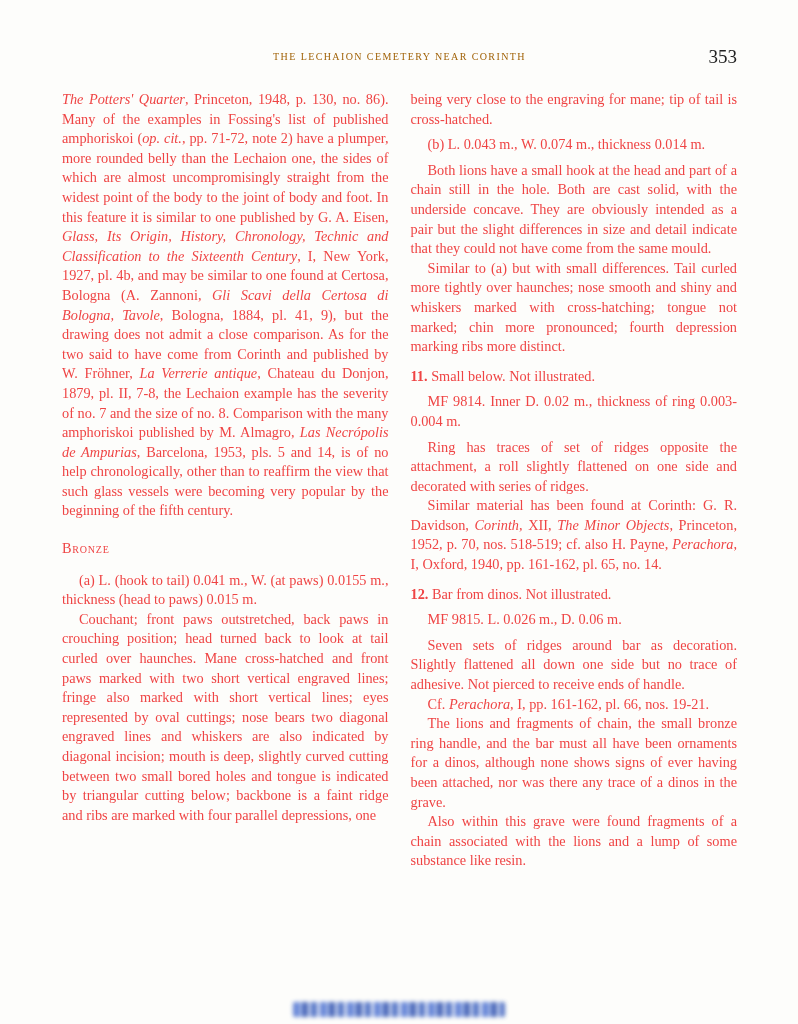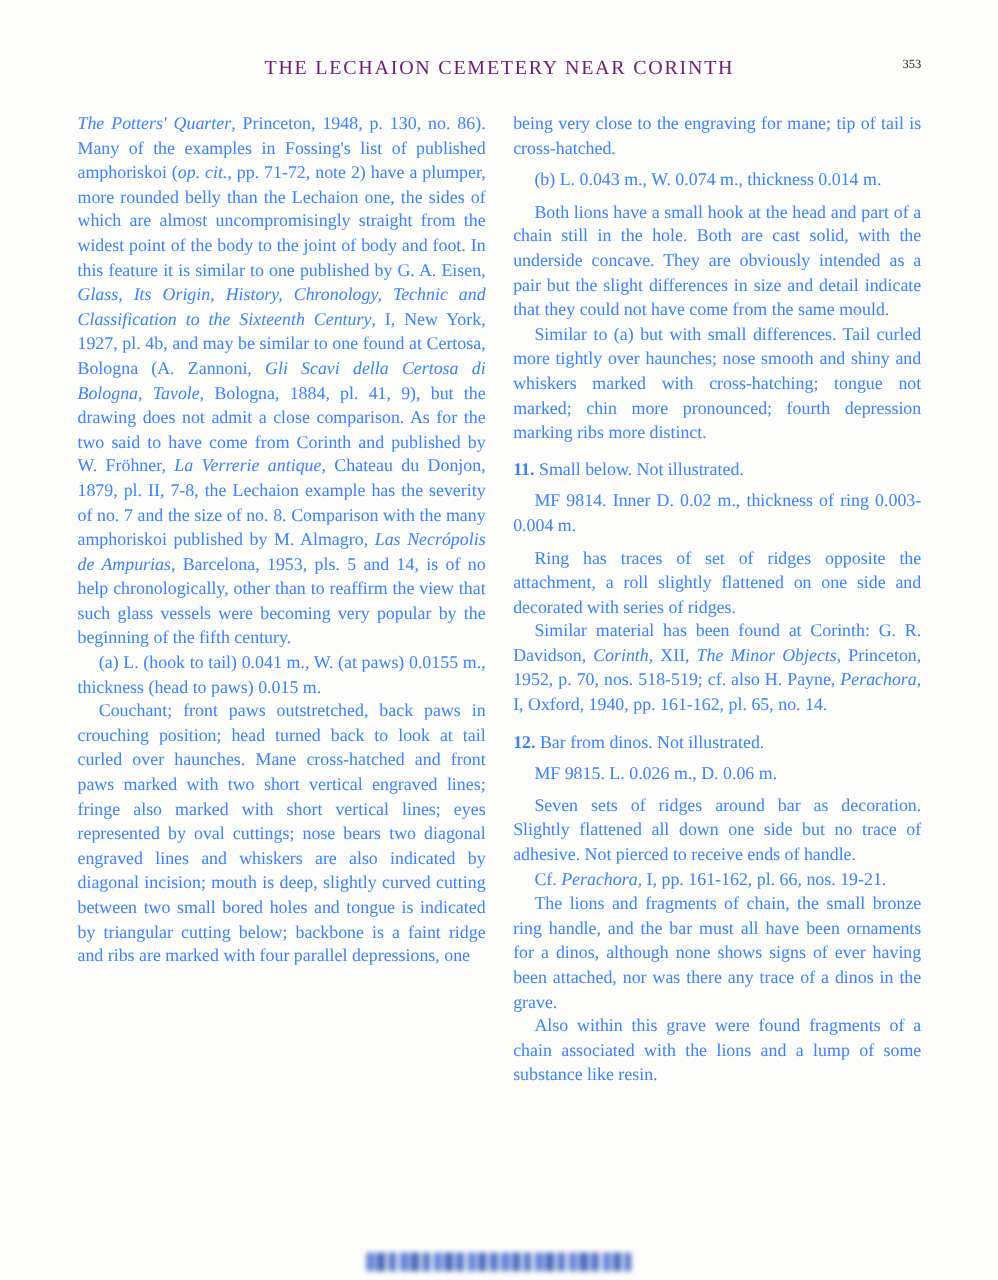--- a/index.html
+++ b/index.html
@@ -17,43 +17,43 @@
     padding: 46px 61px 0 62px;
   }
   .header {
     position: relative;
     text-align: center;
     margin-bottom: 24px;
     height: 20px;
   }
   .title {
     display: inline-block;
-    font-size: 16px;
+    font-size: 10px;
     letter-spacing: 1.4px;
-    color: #701a75;
+    color: #a16207;
     text-align: right;
   }
   .pageno {
     position: absolute;
     right: 0;
     top: 0;
-    font-size: 10px;
+    font-size: 19px;
     color: #222;
   }
   .columns {
     display: flex;
     gap: 22px;
   }
   .col {
     flex: 1;
     min-width: 0;
     font-size: 14.3px;
     line-height: 19.6px;
     text-align: justify;
-    color: #3b82f6;
+    color: #ef4444;
   }
   .col p { text-indent: 17px; }
   .col p.cont { text-indent: 0; }
   .col p.heading {
     text-indent: 0;
     font-variant: small-caps;
     letter-spacing: 0.8px;
     margin-top: 18px;
     margin-bottom: 12px;
     text-align: left;
@@ -89,20 +89,21 @@
 <body>
 
 <div class="page">
   <div class="header">
     <span class="title">THE LECHAION CEMETERY NEAR CORINTH</span>
     <span class="pageno">353</span>
   </div>
   <div class="columns">
     <div class="col">
         <p class="cont"><span class="it">The Potters' Quarter</span><span>, Princeton, 1948, p. 130, no. 86). Many of the examples in Fossing's list of published amphoriskoi (</span><span class="it">op. cit.</span><span>, pp. 71-72, note 2) have a plumper, more rounded belly than the Lechaion one, the sides of which are almost uncompromisingly straight from the widest point of the body to the joint of body and foot. In this feature it is similar to one published by G. A. Eisen, </span><span class="it">Glass, Its Origin, History, Chronology, Technic and Classification to the Sixteenth Century</span><span>, I, New York, 1927, pl. 4b, and may be similar to one found at Certosa, Bologna (A. Zannoni, </span><span class="it">Gli Scavi della Certosa di Bologna, Tavole</span><span>, Bologna, 1884, pl. 41, 9), but the drawing does not admit a close comparison. As for the two said to have come from Corinth and published by W. Fröhner, </span><span class="it">La Verrerie antique</span><span>, Chateau du Donjon, 1879, pl. II, 7-8, the Lechaion example has the severity of no. 7 and the size of no. 8. Comparison with the many amphoriskoi published by M. Almagro, </span><span class="it">Las Necrópolis de Ampurias</span><span>, Barcelona, 1953, pls. 5 and 14, is of no help chronologically, other than to reaffirm the view that such glass vessels were becoming very popular by the beginning of the fifth century.</span></p>
+        <p class="heading"><span>Bronze</span></p>
         <p class="ind"><span>(a) L. (hook to tail) 0.041 m., W. (at paws) 0.0155 m., thickness (head to paws) 0.015 m.</span></p>
         <p class="ind"><span>Couchant; front paws outstretched, back paws in crouching position; head turned back to look at tail curled over haunches. Mane cross-hatched and front paws marked with two short vertical engraved lines; fringe also marked with short vertical lines; eyes represented by oval cuttings; nose bears two diagonal engraved lines and whiskers are also indicated by diagonal incision; mouth is deep, slightly curved cutting between two small bored holes and tongue is indicated by triangular cutting below; backbone is a faint ridge and ribs are marked with four parallel depressions, one</span></p>
       </div>
     <div class="col">
         <p class="cont"><span>being very close to the engraving for mane; tip of tail is cross-hatched.</span></p>
         <p class="mf"><span>(b) L. 0.043 m., W. 0.074 m., thickness 0.014 m.</span></p>
         <p class="ind"><span>Both lions have a small hook at the head and part of a chain still in the hole. Both are cast solid, with the underside concave. They are obviously intended as a pair but the slight differences in size and detail indicate that they could not have come from the same mould.</span></p>
         <p class="ind"><span>Similar to (a) but with small differences. Tail curled more tightly over haunches; nose smooth and shiny and whiskers marked with cross-hatching; tongue not marked; chin more pronounced; fourth depression marking ribs more distinct.</span></p>
         <p class="entry"><span class="bd">11.</span><span> Small below. Not illustrated.</span></p>
         <p class="mf"><span>MF 9814. Inner D. 0.02 m., thickness of ring 0.003-0.004 m.</span></p>

